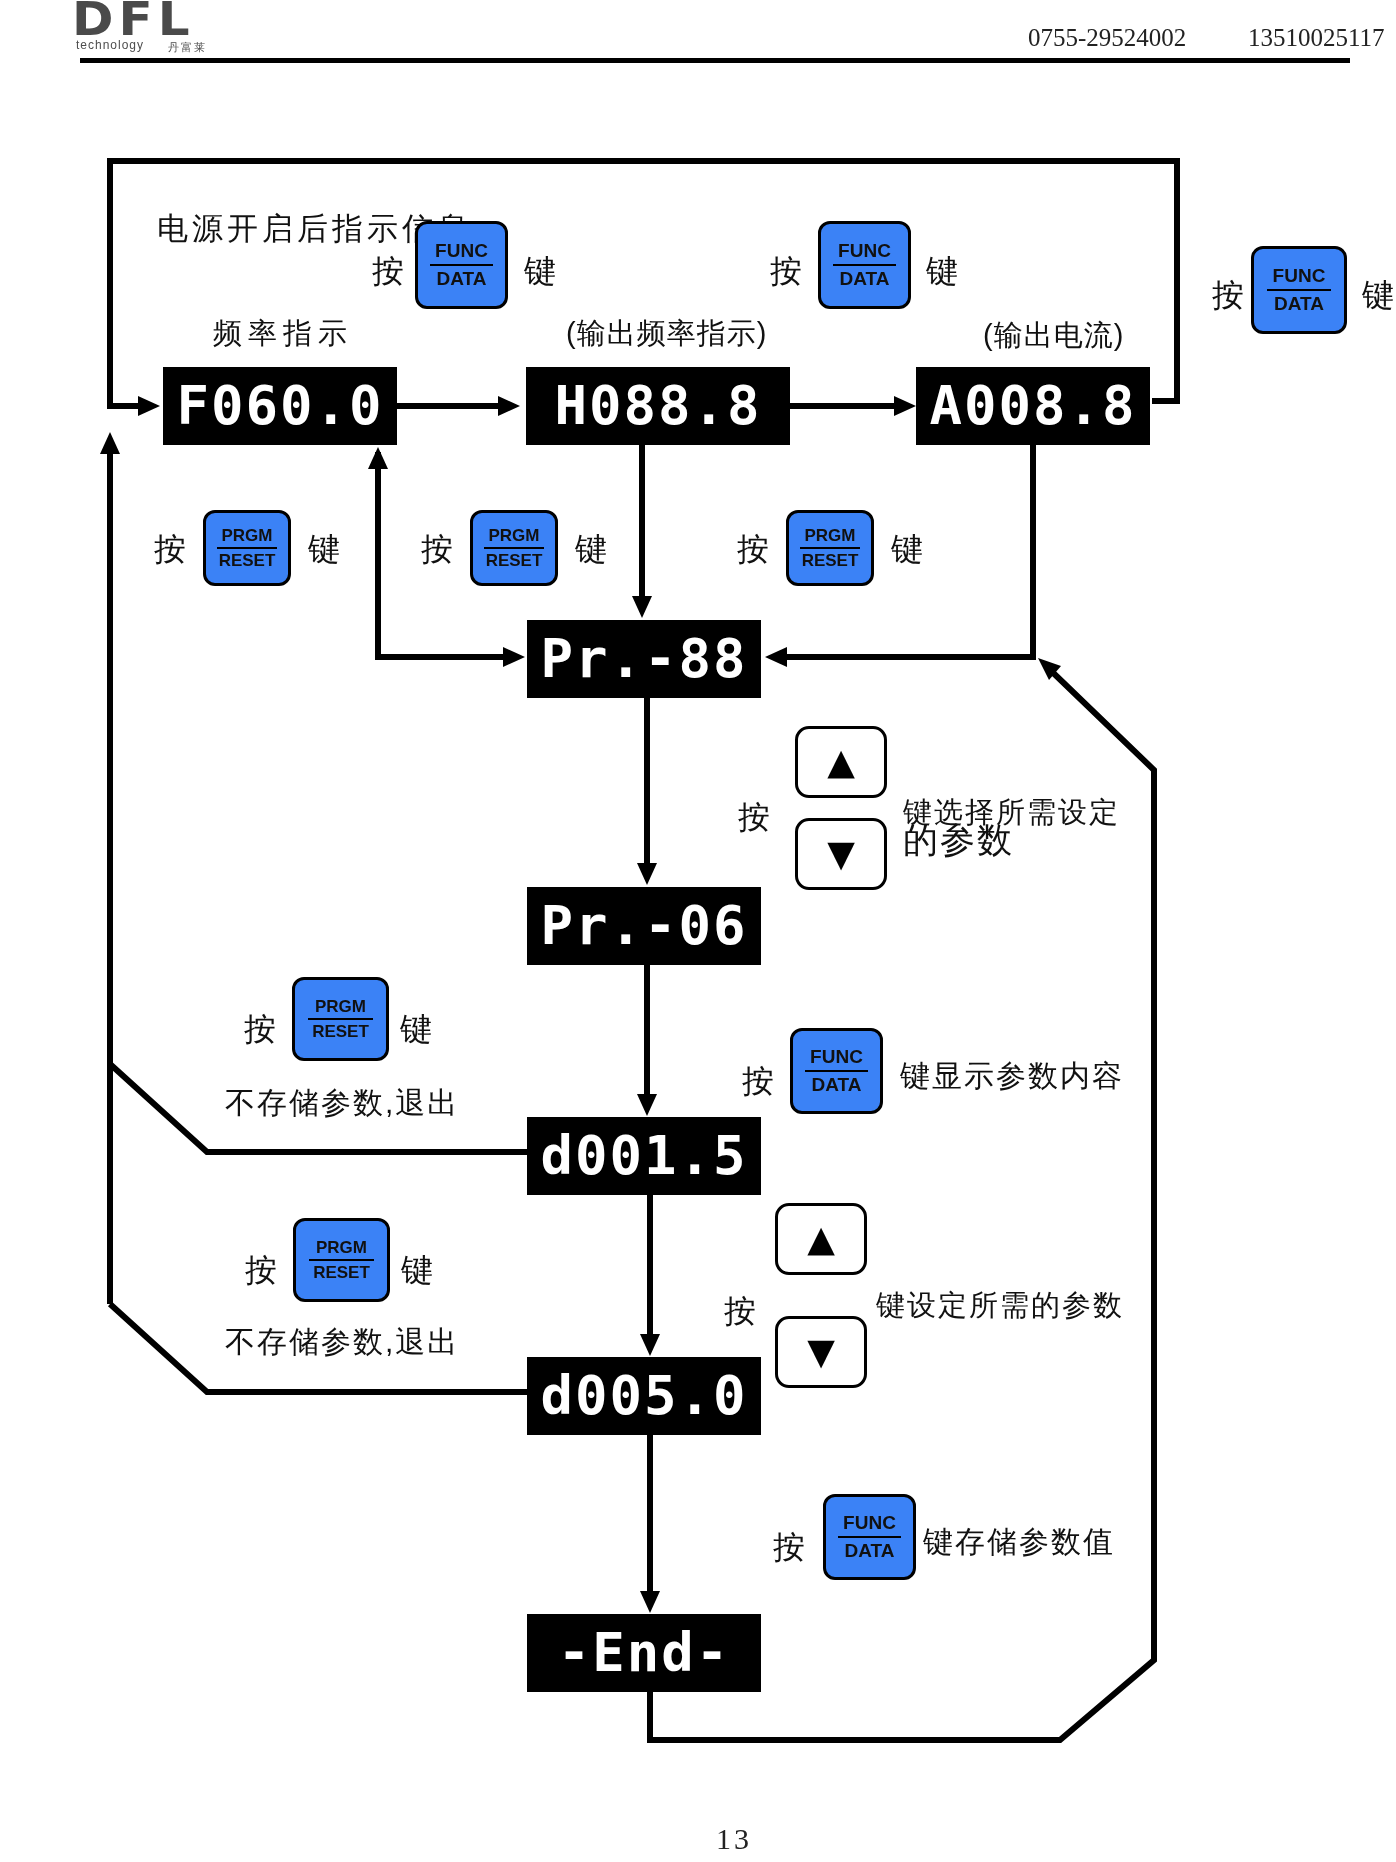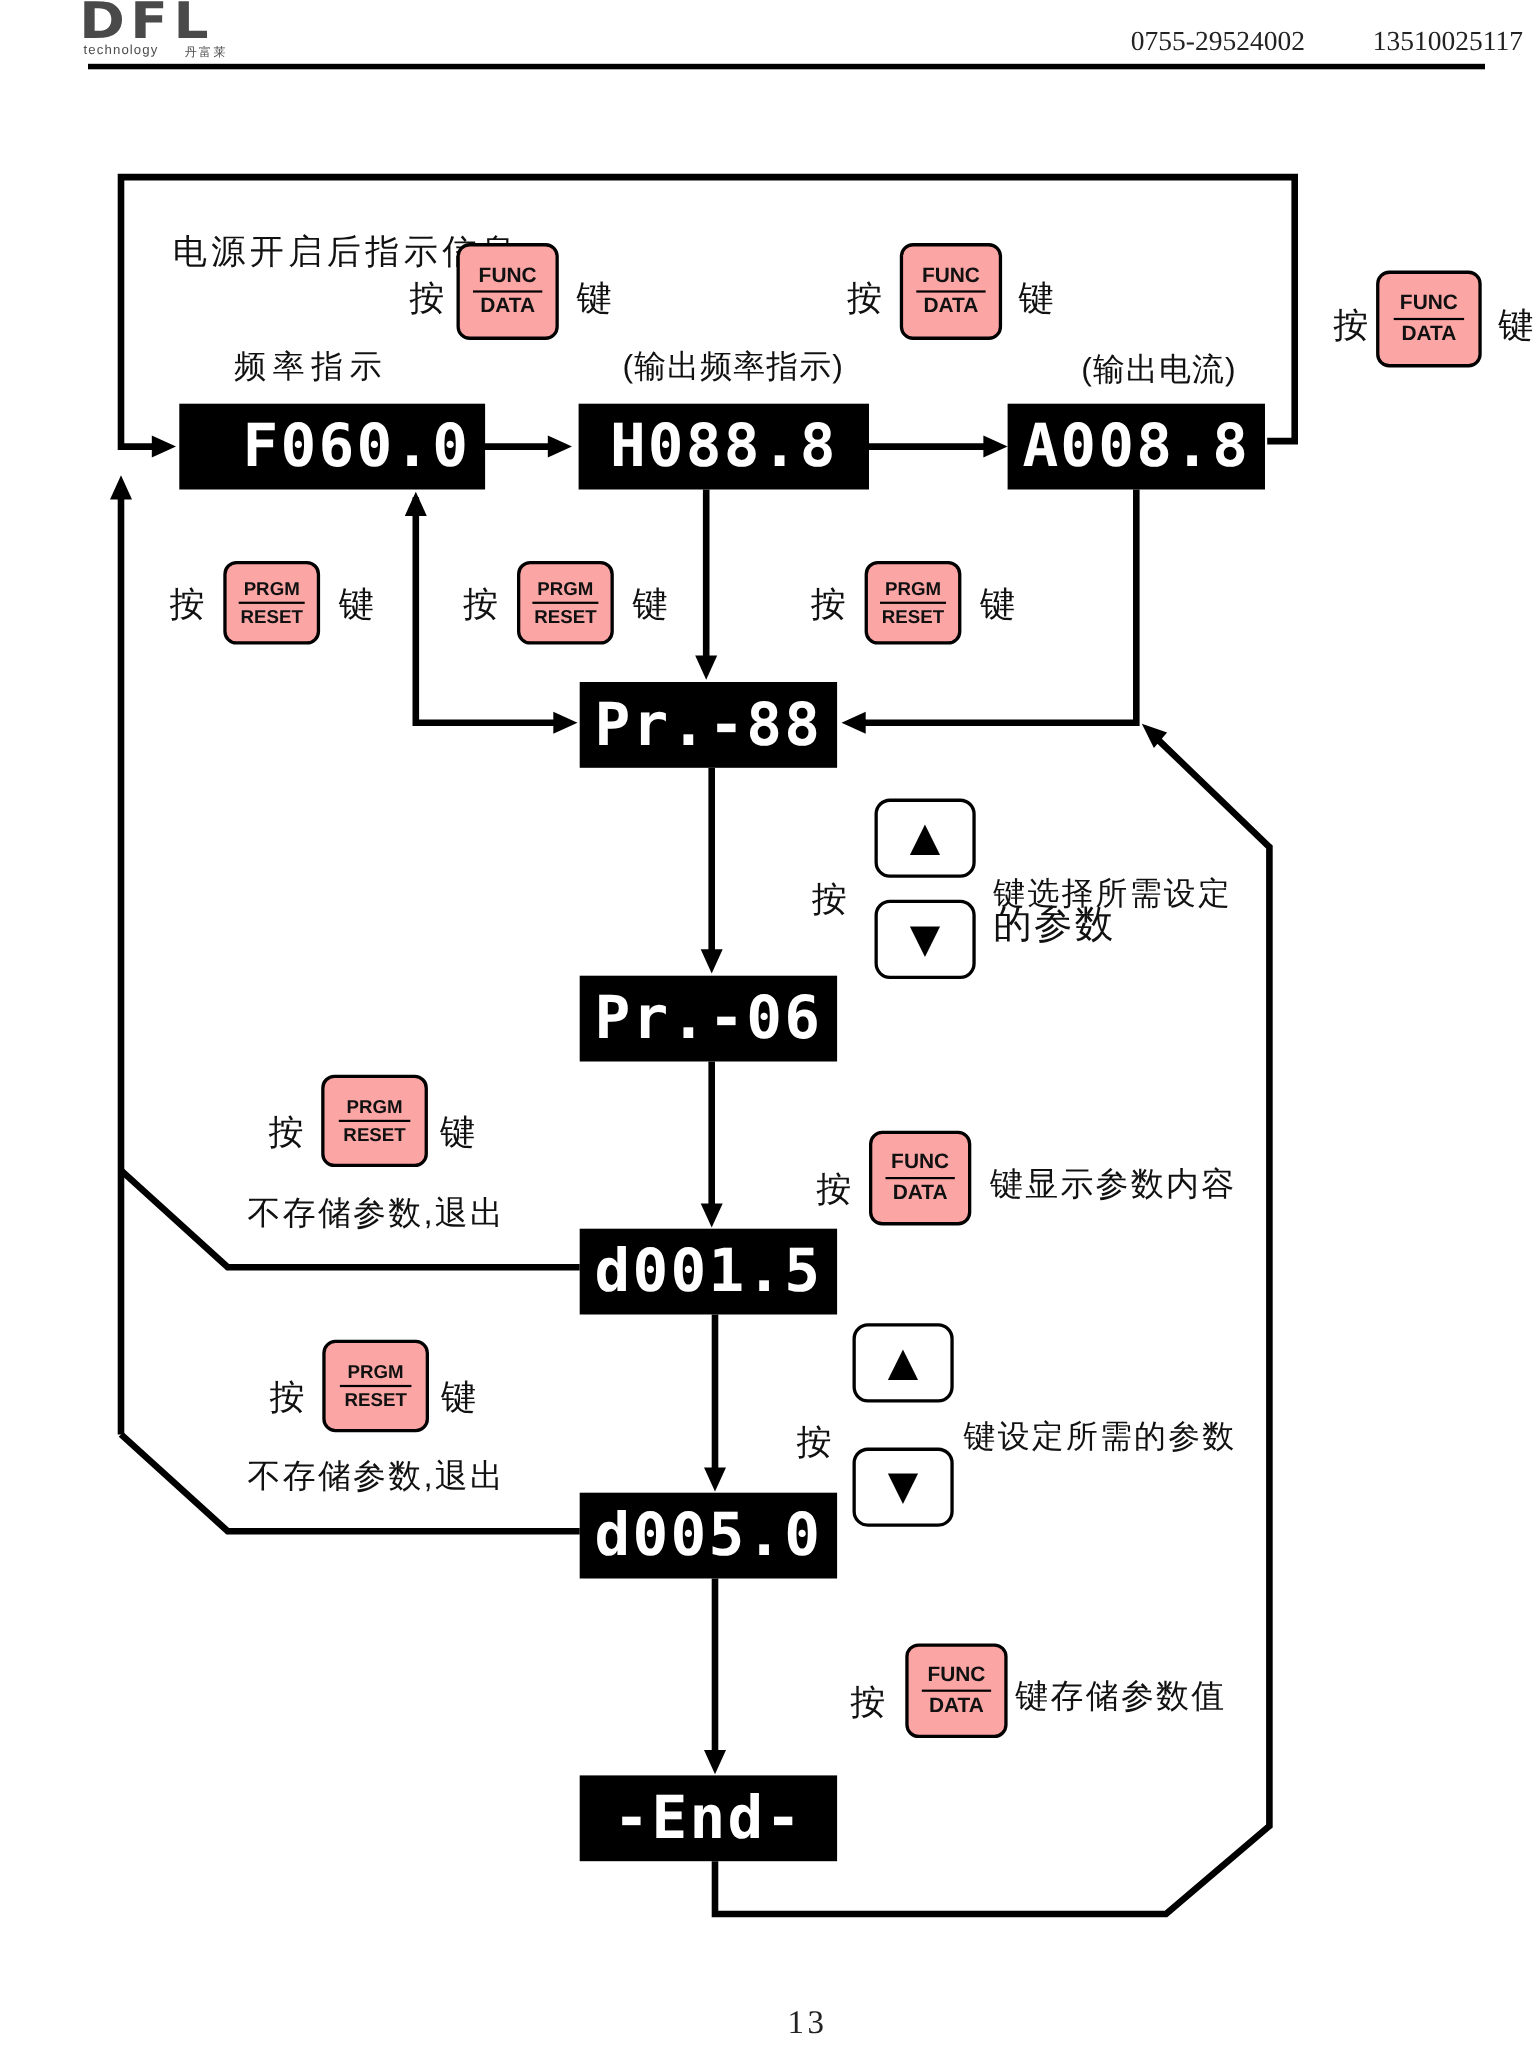--- a/index.html
+++ b/index.html
@@ -13,21 +13,21 @@
   .phone{position:absolute;top:24px;font-family:"Liberation Serif","DejaVu Serif",serif;
     font-size:25px;color:#222;}
   #header-rule{position:absolute;left:80px;top:58px;width:1270px;height:5px;background:#000;}
   
   #page-title{position:absolute;left:95px;top:74px;font-size:32px;letter-spacing:5px;color:#161616;}
   
   .seg{position:absolute;width:234px;height:78px;background:#000;color:#fff;
     font-family:"DejaVu Sans Mono","Liberation Mono",monospace;font-weight:bold;
     font-size:54px;line-height:78px;text-align:center;letter-spacing:2px;white-space:nowrap;}
   
-  .kbtn{position:absolute;background:#fca5a5;border:3px solid #000;border-radius:12px;
+  .kbtn{position:absolute;background:#3b82f6;border:3px solid #000;border-radius:12px;
     display:flex;flex-direction:column;align-items:center;justify-content:center;
     font-family:"Liberation Sans","DejaVu Sans Mono",monospace;font-weight:bold;}
   .kbtn .t{font-size:19px;line-height:1.25;letter-spacing:0px;}
   .kbtn .sep{width:72%;height:2px;background:#000;margin:1px 0;}
   .kbtn.small .t{font-size:17px;}
   .arrowbtn{position:absolute;width:86px;height:66px;background:#fff;border:3px solid #000;
     border-radius:14px;display:flex;align-items:center;justify-content:center;
     font-size:36px;color:#000;font-family:"DejaVu Sans",sans-serif;line-height:1;}
   
   .cn{position:absolute;font-size:32px;color:#111;white-space:nowrap;}
@@ -123,21 +123,21 @@
     <div class="t">FUNC</div>
     <div class="sep"></div>
     <div class="t">DATA</div>
   </div>
   <div class="cn" style="left:1362px;top:274px;">键</div>
 
   <div class="cn-s" id="freq-label" style="left:213px;top:314px;">频率指示</div>
   <div class="cn-s" style="left:566px;top:314px;letter-spacing:1px;">(输出频率指示)</div>
   <div class="cn-s" style="left:983px;top:316px;letter-spacing:1px;">(输出电流)</div>
 
-  <div class="seg" style="left:163px;top:367px;padding-left:44px;">F060.0</div>
+  <div class="seg" style="left:163px;top:367px;">F060.0</div>
   <div class="seg" style="left:526px;top:367px;width:264px;">H088.8</div>
   <div class="seg" style="left:916px;top:367px;">A008.8</div>
 
   <div class="cn" style="left:154px;top:528px;">按</div>
   <div class="kbtn small" style="left:203px;top:510px;width:82px;height:70px;">
     <div class="t">PRGM</div>
     <div class="sep"></div>
     <div class="t">RESET</div>
   </div>
   <div class="cn" style="left:308px;top:528px;">键</div>

